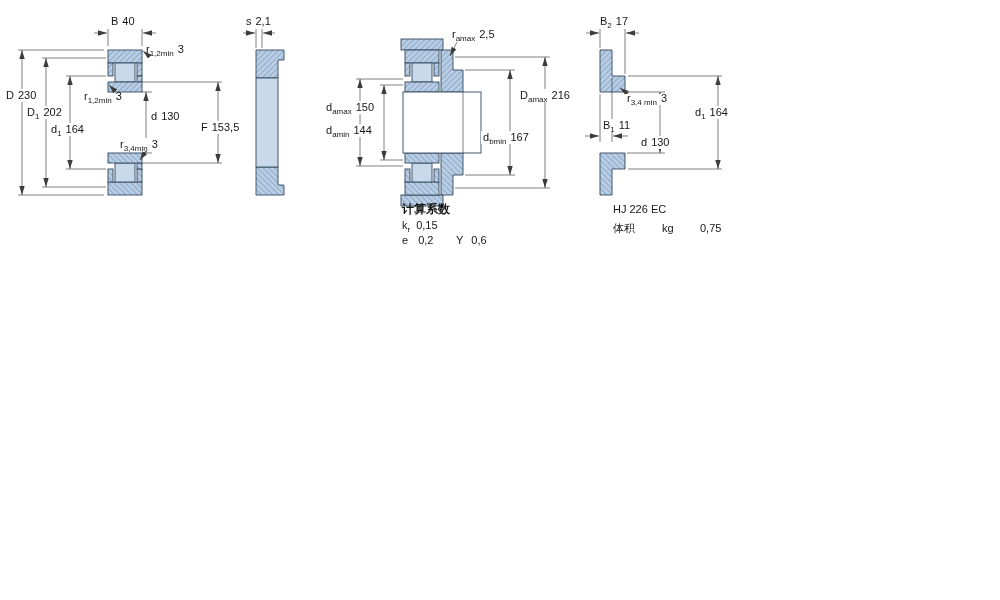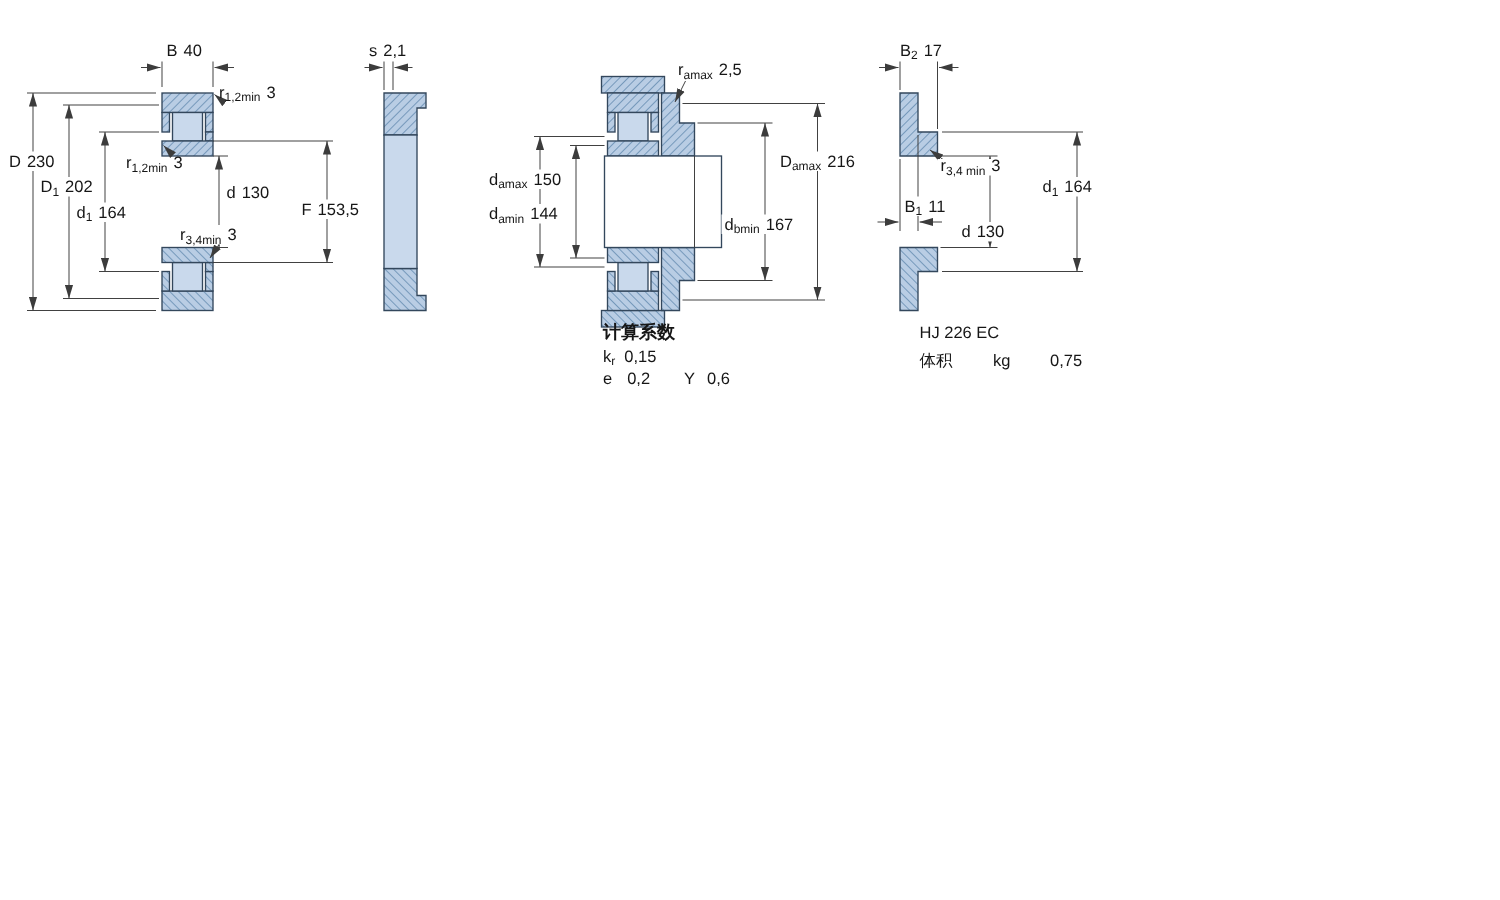--- a/index.html
+++ b/index.html
@@ -6,21 +6,21 @@
     --part-fill:#b9cde4;
     --part-fill-light:#c9d9ec;
     --part-stroke:#33475c;
     --hatch-line:#6088ad;
     --dim-line:#3c3c3c;
     --text:#161616;
     --background:#ffffff;
   }
   html,body{margin:0;padding:0;background:var(--background);}
   .stage{position:relative;width:1000px;height:440px;background:var(--background);
-         font-family:"Liberation Sans",sans-serif;overflow:hidden;margin-top:12px;}
+         font-family:"Liberation Sans",sans-serif;overflow:hidden;}
   svg{position:absolute;left:0;top:0;}
   .part{stroke:var(--part-stroke);stroke-width:.9;fill:url(#hatch);}
   .plain{fill:var(--part-fill-light);}
   .shaft{fill:#ffffff;}
   .ln{stroke:var(--dim-line);stroke-width:.65;fill:none;}
   .dim{font:11px "Liberation Sans",sans-serif;fill:var(--text);}
   .sub{font-size:8px;}
   .hdg{font:bold 12px "Liberation Sans",sans-serif;fill:var(--text);}
   .underlay{fill:var(--background);}
 </style>

